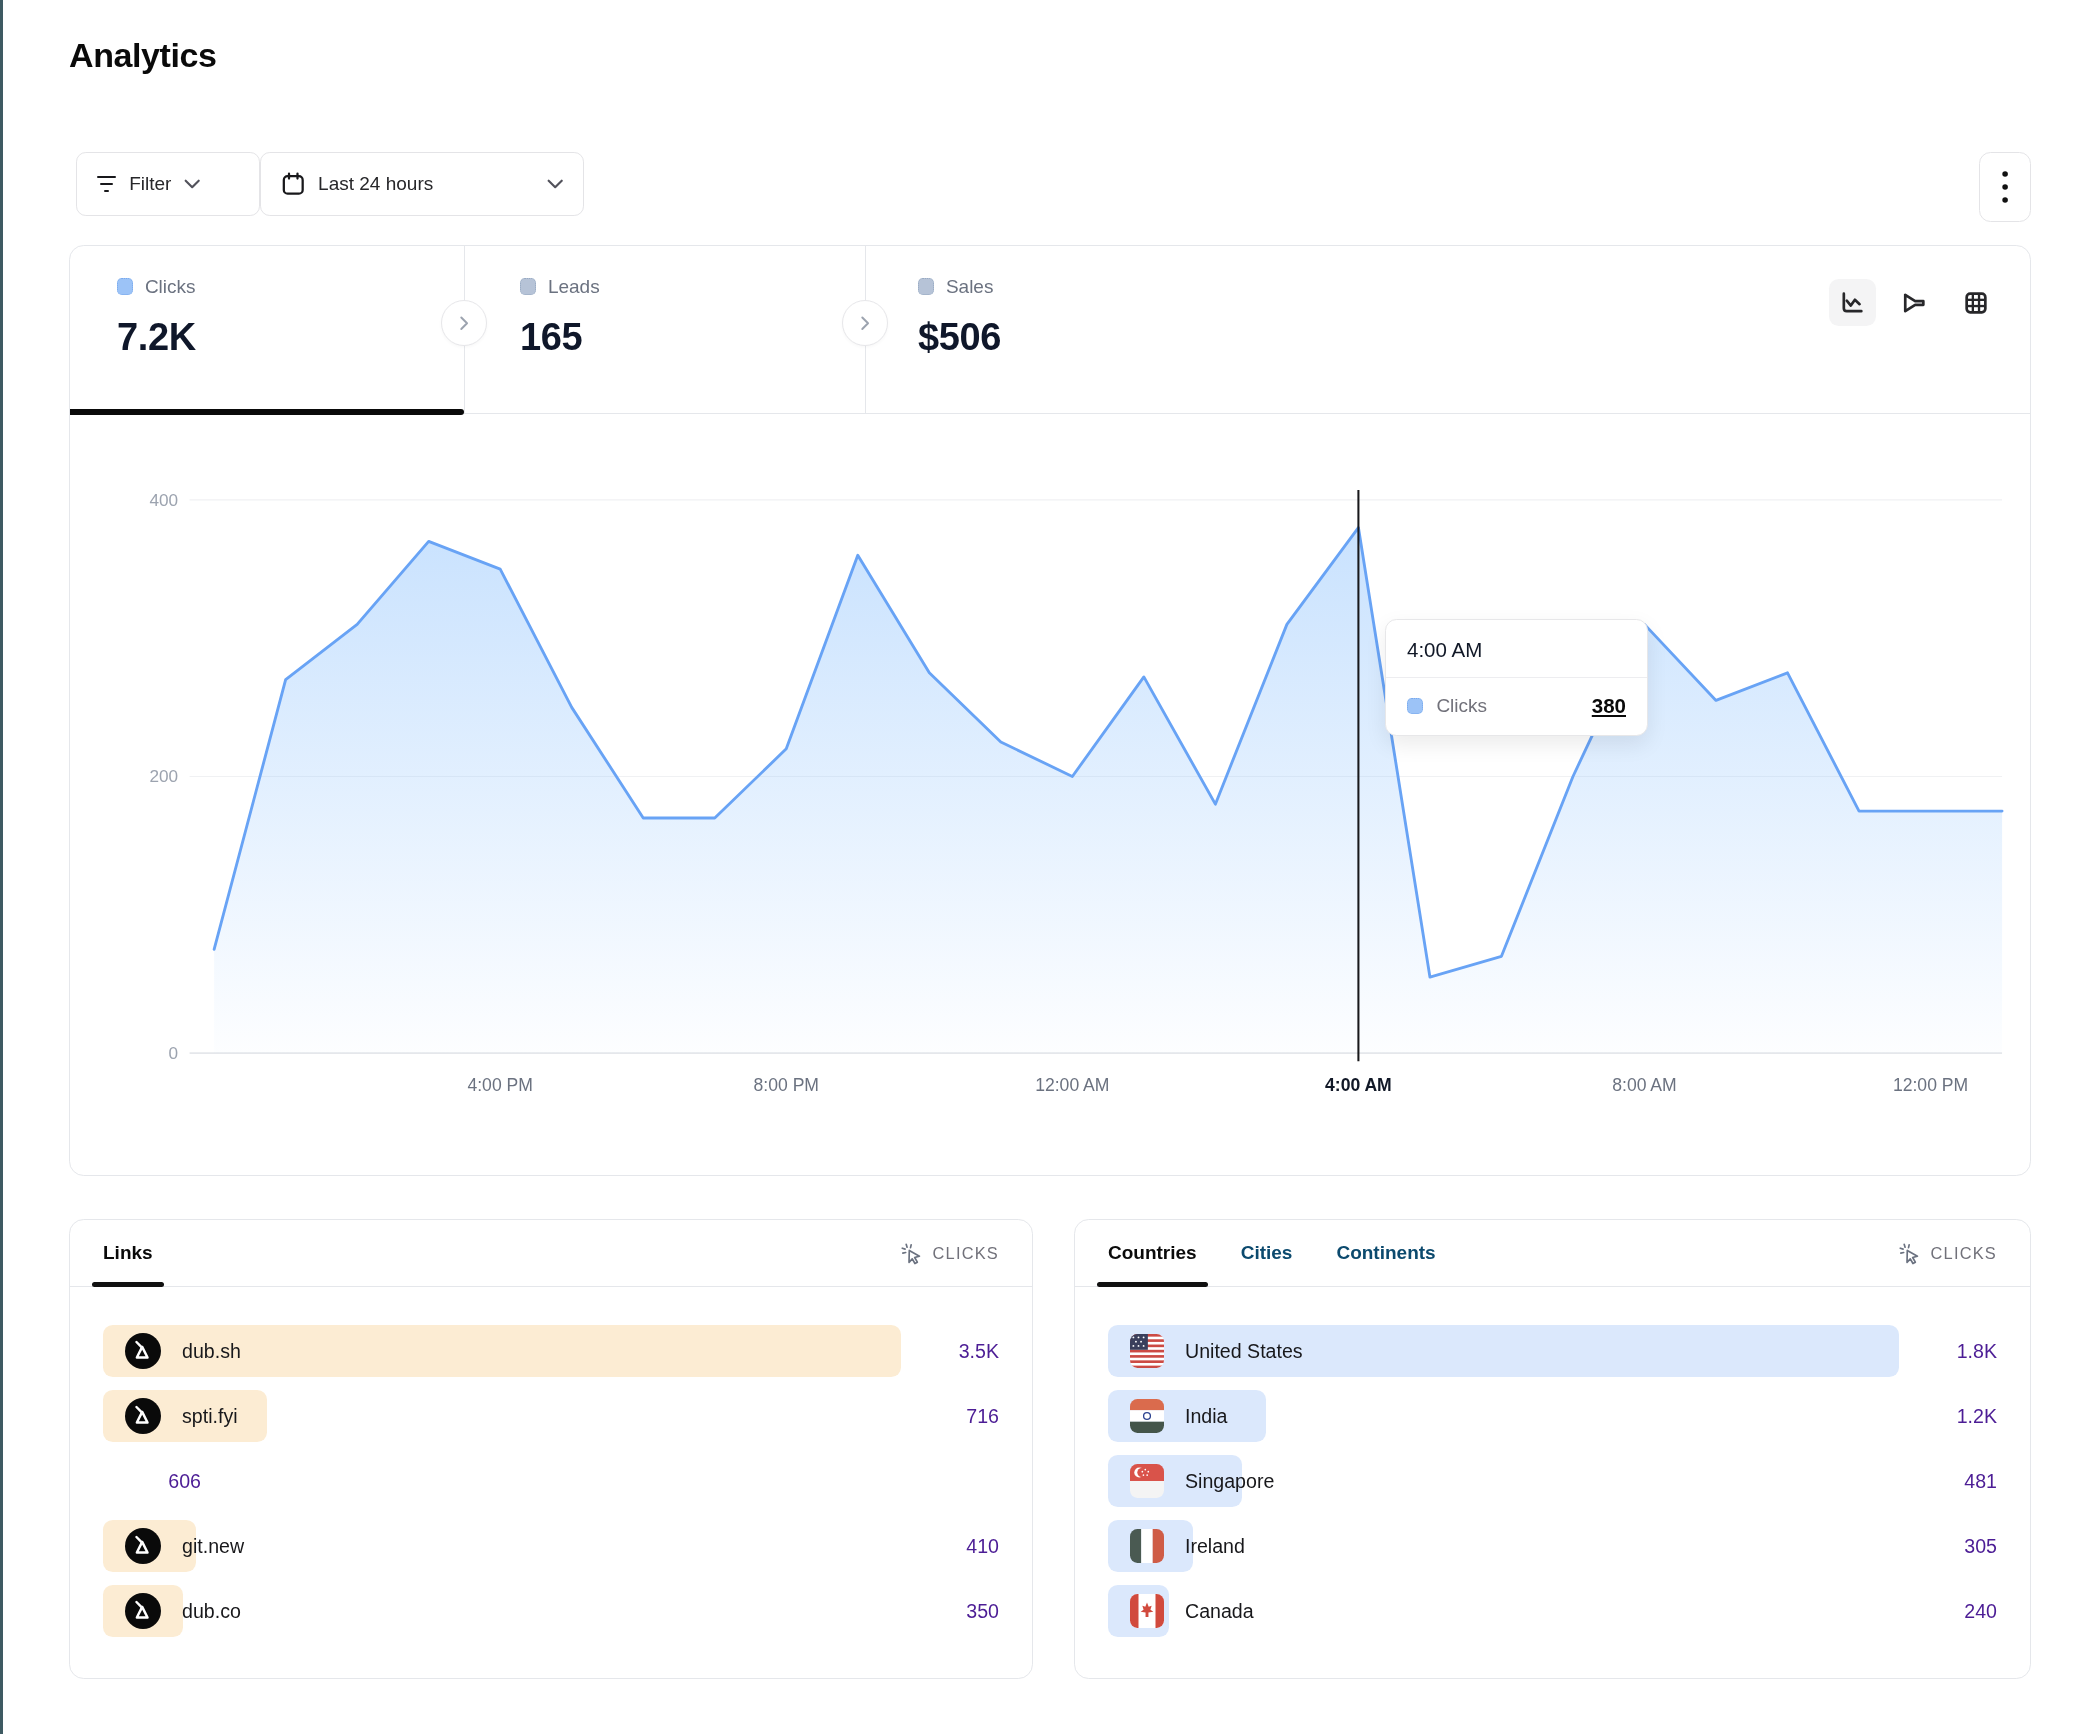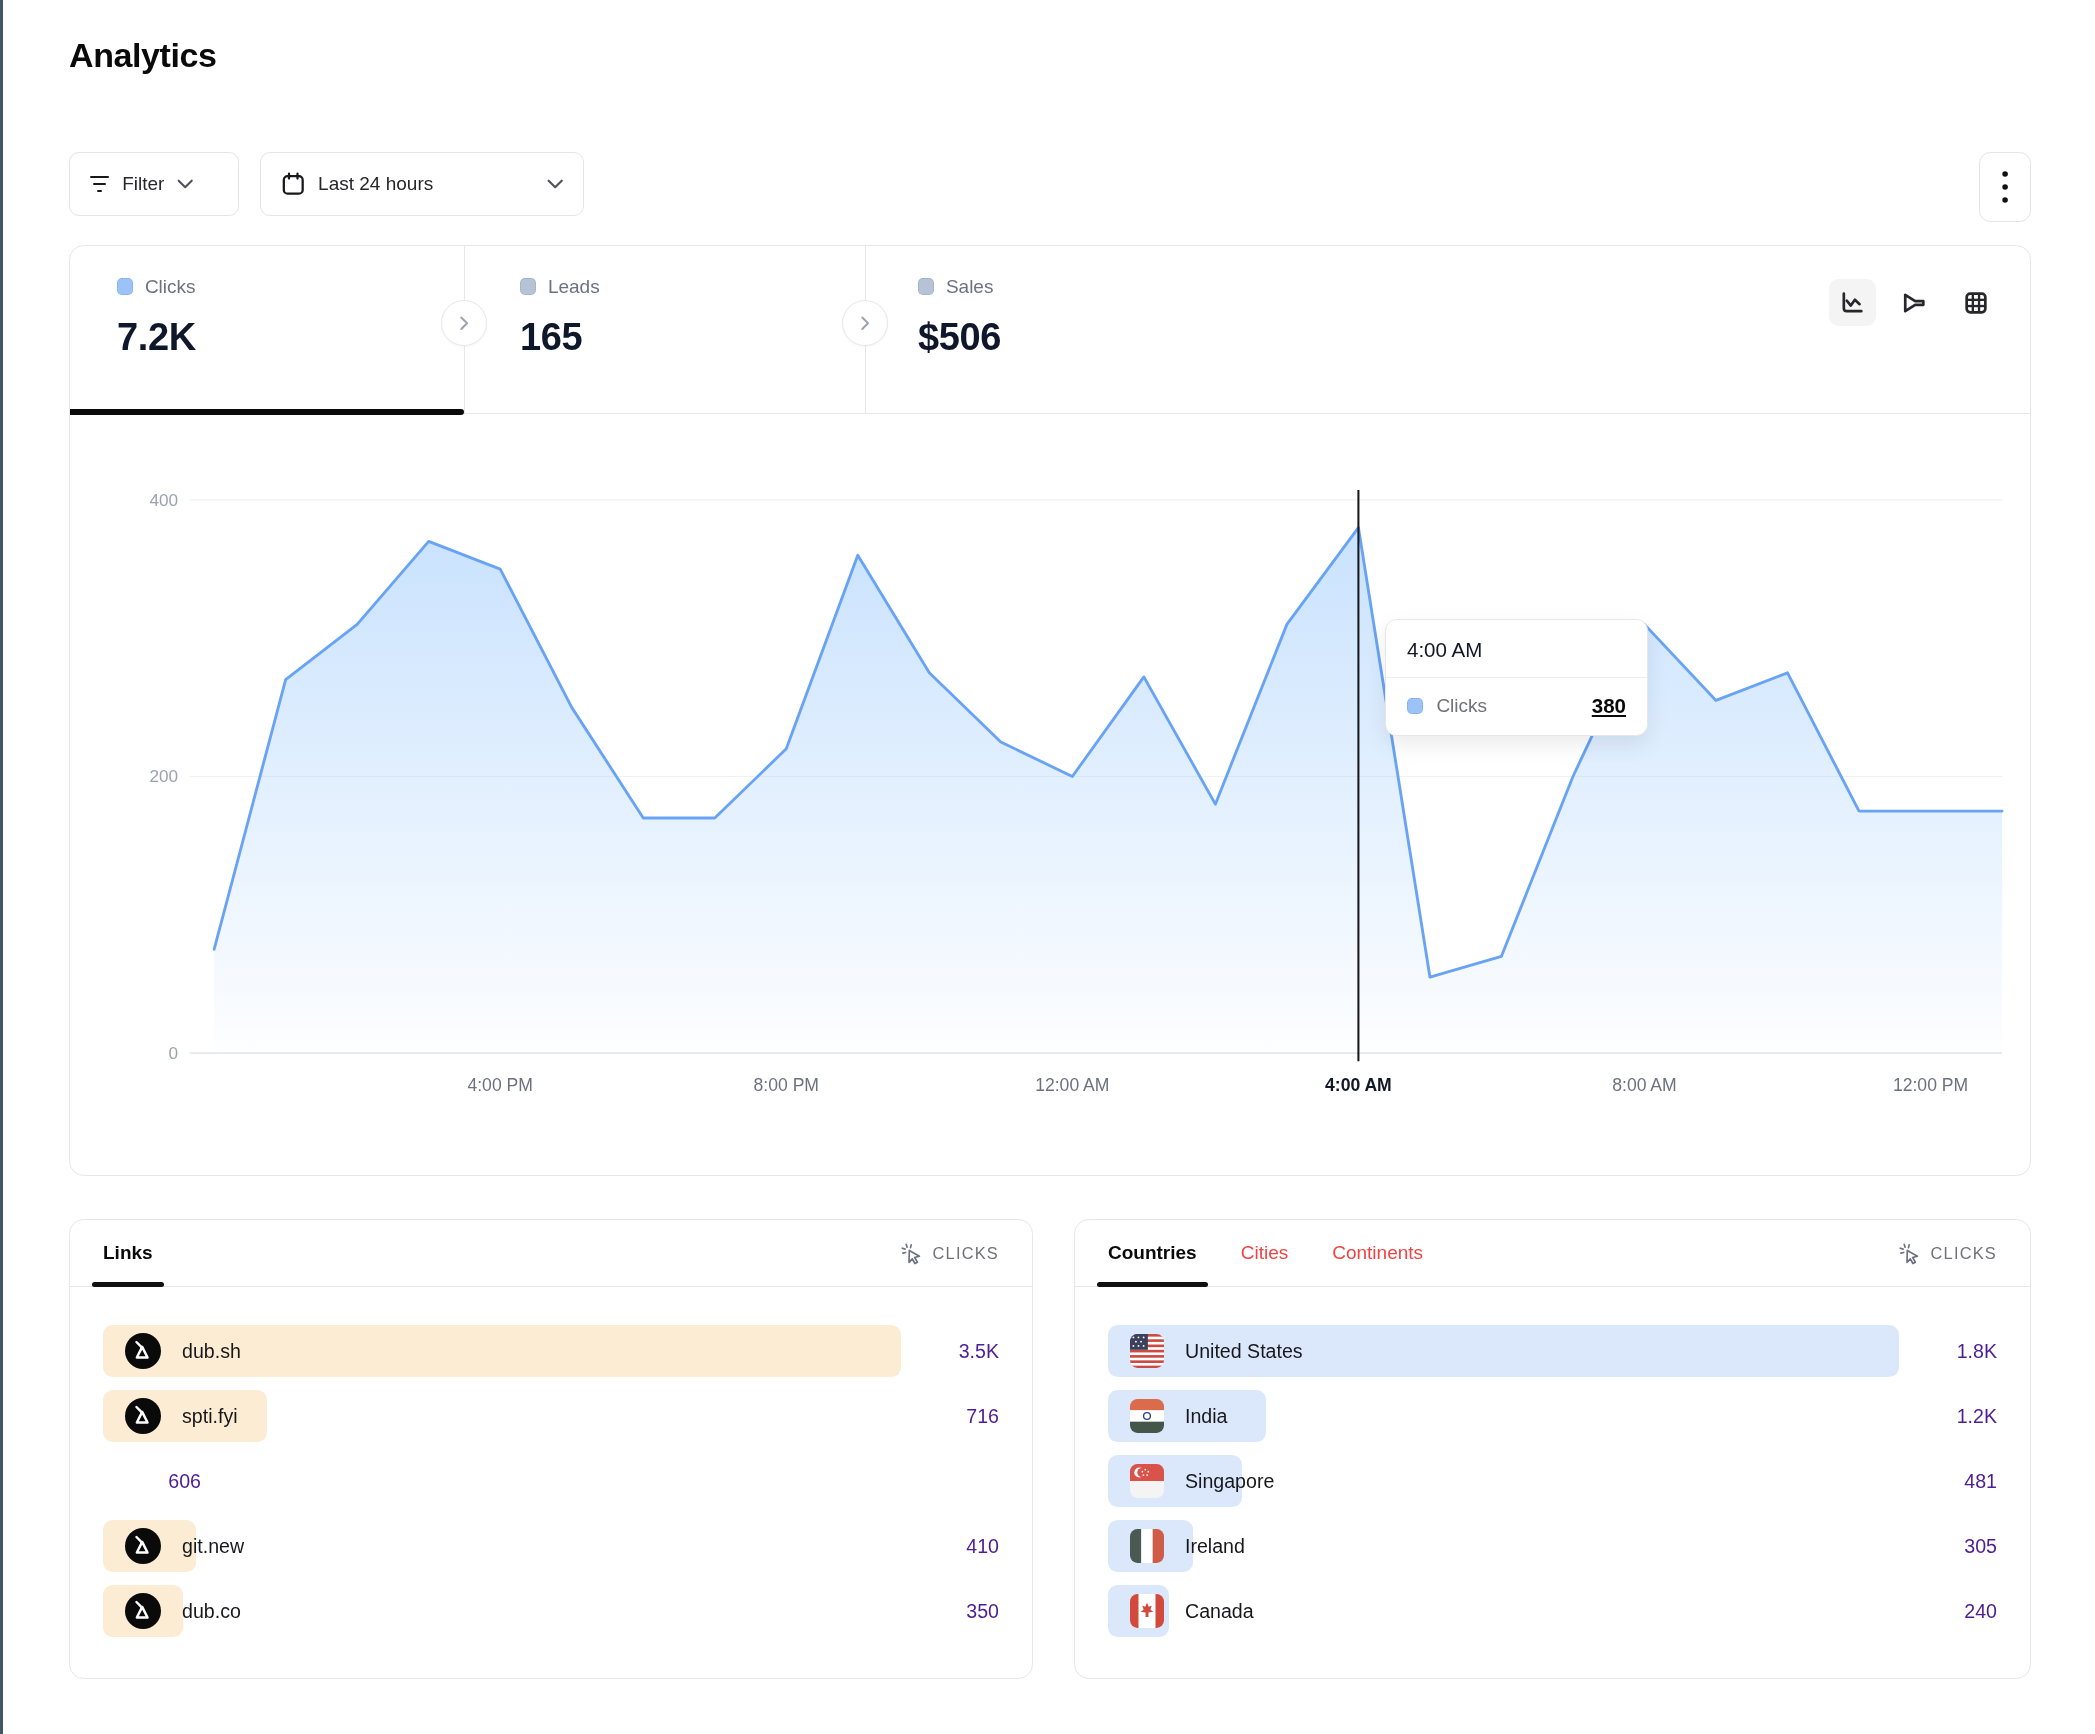--- a/index.html
+++ b/index.html
@@ -10,21 +10,21 @@
   }
   .wrapper { position:relative; width:2096px; height:1735px; overflow:hidden; }
   .accent-strip { position:absolute; left:0; top:0; width:3.3px; height:1735px; background:#3e5a62; }
 
   .page-title { position:absolute; left:69px; top:36px; font-size:34px; font-weight:700; color:#0a0a0a; letter-spacing:-0.4px; }
 
   
   .btn { position:absolute; top:152px; height:64px; background:#fff; border:1.2px solid #e4e4e7;
          border-radius:9.8px; display:flex; align-items:center; padding:0 19.6px; gap:13px;
          font-size:19px; font-weight:500; color:#27272a; cursor:pointer; }
-  .btn-filter { left:69px; width:170px; }
+  .btn-filter { left:76px; width:184px; }
   .btn-range  { left:260px; width:324px; }
   .btn-range .spacer { flex:1; }
   .btn-kebab { left:1979px; width:52px; height:70px; justify-content:center; padding:0; border-radius:11.5px; }
 
   .filter-icon { display:flex; flex-direction:column; gap:4.1px; align-items:center; }
   .filter-icon i { display:block; height:2.9px; border-radius:1.6px; background:#18181b; }
   .filter-icon i:nth-child(1){ width:19.6px; } .filter-icon i:nth-child(2){ width:12.3px; } .filter-icon i:nth-child(3){ width:5.7px; }
 
   
   .main-card { position:absolute; left:69px; top:245px; width:1962px; height:931px;
@@ -59,21 +59,21 @@
 
   
   .panel { position:absolute; top:1219px; height:460px; background:#fff; border:1.2px solid #e5e7eb; border-radius:14.7px; }
   .panel-links { left:69px; width:964px; }
   .panel-countries { left:1074px; width:957px; }
   .panel-header { position:relative; height:67px; border-bottom:1.2px solid #e5e7eb;
                   display:flex; align-items:center; padding:0 33px; }
   .panel-tabs { display:flex; gap:44px; height:100%; align-items:center; }
   .panel-tab { position:relative; height:100%; display:flex; align-items:center;
                font-size:19px; font-weight:600; color:#0a0a0a; cursor:pointer; white-space:nowrap; }
-  .panel-tab.inactive { color:#ef4444; font-weight:400; }
+  .panel-tab.inactive { color:#0c4a6e; font-weight:700; }
   .panel-tab.active::after { content:""; position:absolute; left:-11.5px; right:-11.5px; bottom:-1.2px;
                              height:4.9px; background:#111; border-radius:2.5px; }
   .metric { margin-left:auto; display:flex; align-items:center; gap:9.8px; color:#71717a;
             font-size:16.4px; font-weight:500; letter-spacing:1.2px; cursor:pointer; }
   .rows { padding:38px 33px 0; display:flex; flex-direction:column; gap:13px; }
   .row { display:flex; align-items:center; height:52px; cursor:pointer; }
   .bar-zone { flex:1; position:relative; height:52px; }
   .bar { position:absolute; left:0; top:0; height:52px; border-radius:9.8px; }
   .panel-links .bar { background:#fcecd3; }
   .panel-countries .bar { background:#dbe8fc; }

